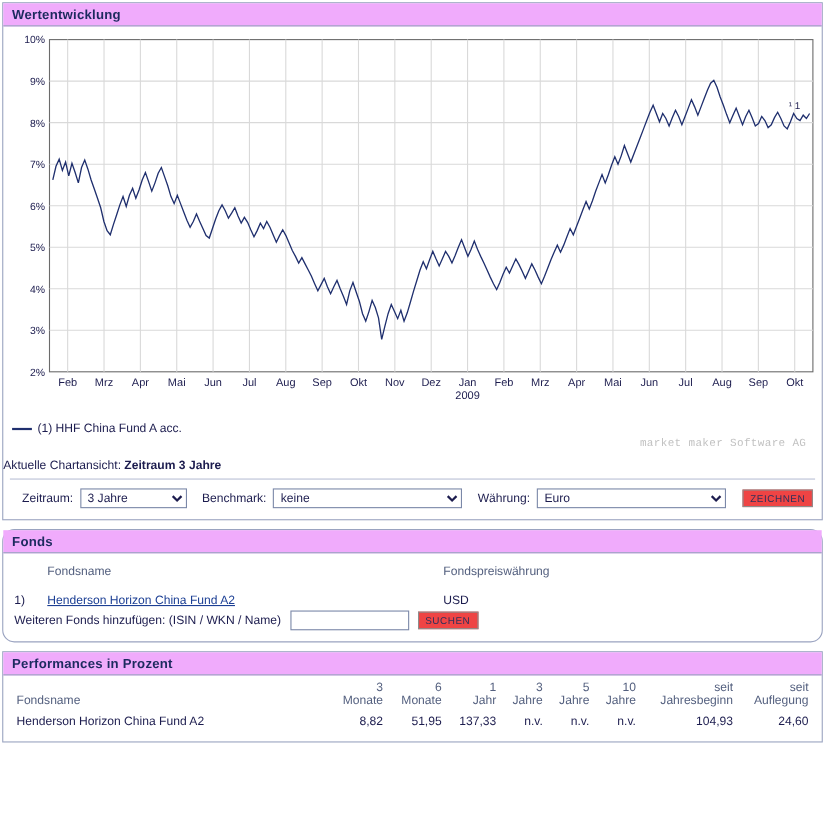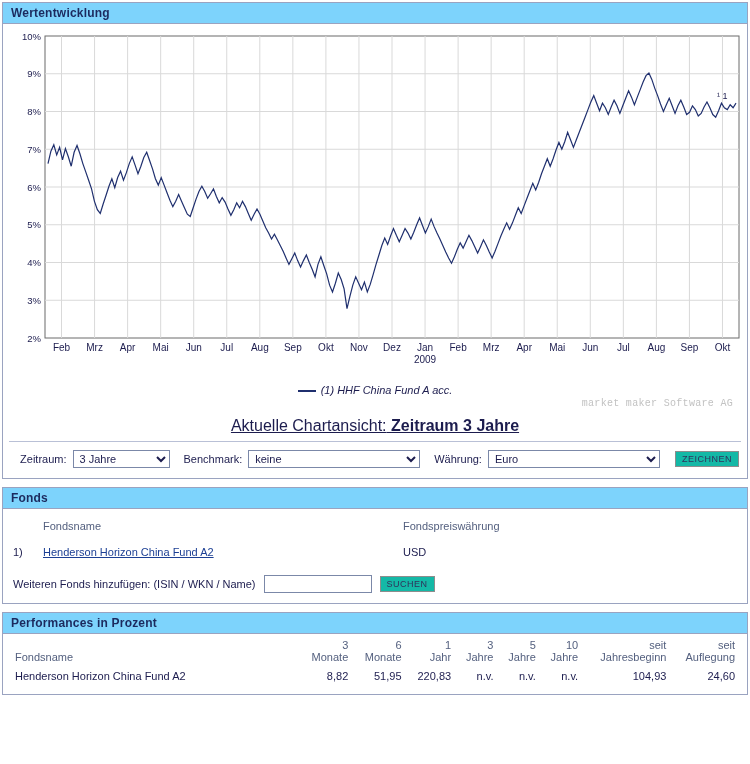--- a/index.html
+++ b/index.html
@@ -10,59 +10,56 @@
     font-size:11px;
     color:#1c1c4e;
     overflow:hidden;
   }
   .panel{
     border:1px solid #9aa3c0;
     background:#ffffff;
     margin:0 0 8px 0;
   }
   .panel-header{
-    background:#7dd3fc;
+    background:#f0abfc;
     border-bottom:1px solid #9aa3c0;
     font-weight:bold;
     font-size:12px;
     color:#1c2a5e;
     padding:3px 8px;
     letter-spacing:0.2px;
   }
   
   #chart-panel{margin:2px 2px 8px 2px;}
   .chart-area{padding:6px 8px 4px 8px;}
   .plot-wrap{position:relative;height:352px;}
   svg.plot{display:block;}
   .legend-row{
-    text-align:center;
+    text-align:left;
     margin-top:2px;
     font-size:11px;
     color:#1c1c4e;
-    font-style:italic;
   }
   .legend-line{
     display:inline-block;width:18px;height:0;
     border-top:2px solid #1f2f6e;
     vertical-align:middle;margin-right:5px;
   }
   .maker{
     text-align:right;
     color:#c2c2c2;
     font-size:10px;
     padding:2px 6px 0 0;
     letter-spacing:0.3px;
     font-family:Liberation Mono, monospace;
   }
   .current-view{
-    text-align:center;
-    font-size:16px;
+    font-size:11px;
     padding:4px 0 6px 0;
     color:#1c1c4e;
-    text-decoration:underline;
   }
   .current-view b{font-weight:bold;}
   .divider{border-top:1px solid #b9c0d6;margin:0 6px;}
   .controls{
     display:flex;align-items:center;
     padding:8px 8px 10px 8px;
     gap:6px;
   }
   .ctrl-label{font-size:11px;color:#1c1c4e;}
   select{
@@ -73,37 +70,37 @@
     color:#1c1c4e;
     height:18px;
     padding:0 2px;
   }
   .spacer{flex:1;}
   .btn{
     font-family:"Liberation Sans", sans-serif;
     font-size:9px;
     letter-spacing:0.5px;
     border:1px solid #8d8d8d;
-    background:#14b8a6;
+    background:#ef4444;
     color:#30305a;
     padding:2px 6px;
     cursor:pointer;
   }
   
-  #fonds-panel{margin:0 2px 8px 2px;}
+  #fonds-panel{margin:0 2px 8px 2px;border-radius:11px;}
   .fonds-body{padding:8px 10px 10px 10px;}
   .fonds-grid{width:100%;border-collapse:collapse;}
   .fonds-grid td{padding:3px 0;font-size:11px;vertical-align:top;}
   .col-idx{width:30px;color:#1c1c4e;}
   .col-name{width:360px;}
   .hdr{color:#54607f;}
   a.fund-link{color:#1c3f94;text-decoration:underline;cursor:pointer;}
   .add-row{
     display:flex;align-items:center;
-    margin-top:14px;gap:8px;
+    gap:8px;
     font-size:11px;
   }
   input.text{
     font-family:"Liberation Sans", sans-serif;
     font-size:11px;
     border:1px solid #7b88a8;
     width:100px;height:16px;
     padding:0 3px;
   }
   
@@ -295,21 +292,21 @@
         </th>
         <th>
           <span class="th2">seit</span>
           <span class="th2">Auflegung</span>
         </th>
       </tr>
       <tr>
         <td class="left">Henderson Horizon China Fund A2</td>
         <td>8,82</td>
         <td>51,95</td>
-        <td>220,83</td>
+        <td>137,33</td>
         <td>n.v.</td>
         <td>n.v.</td>
         <td>n.v.</td>
         <td>104,93</td>
         <td>24,60</td>
       </tr>
     </tbody>
       </table>
   </div>
 </div>

